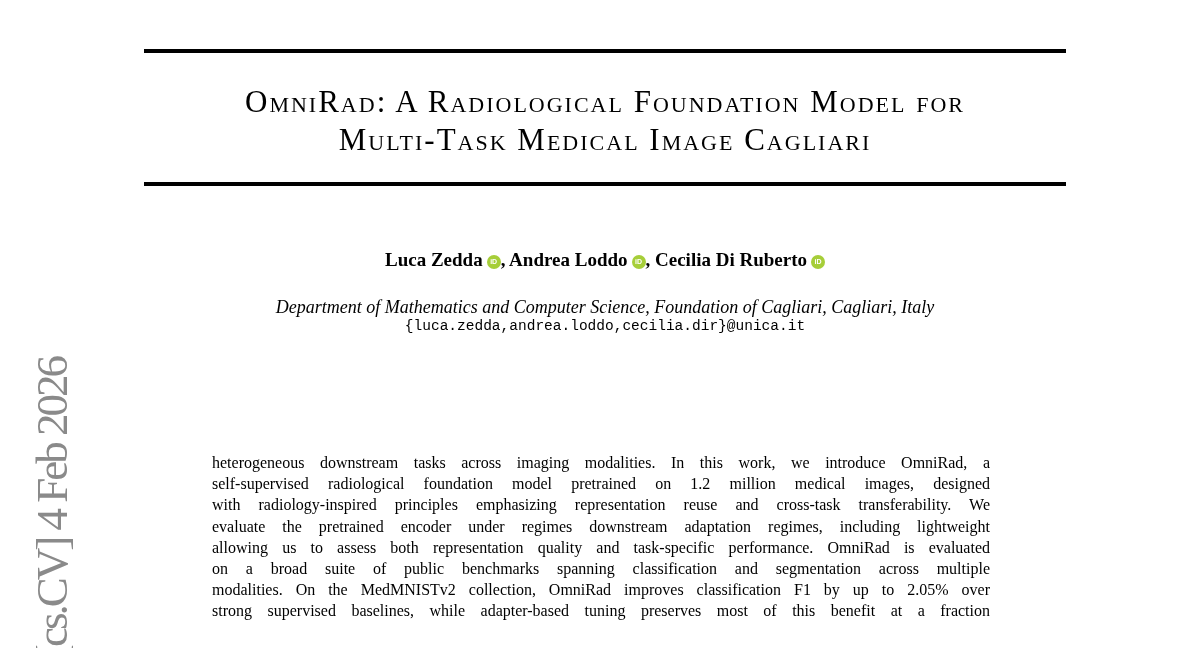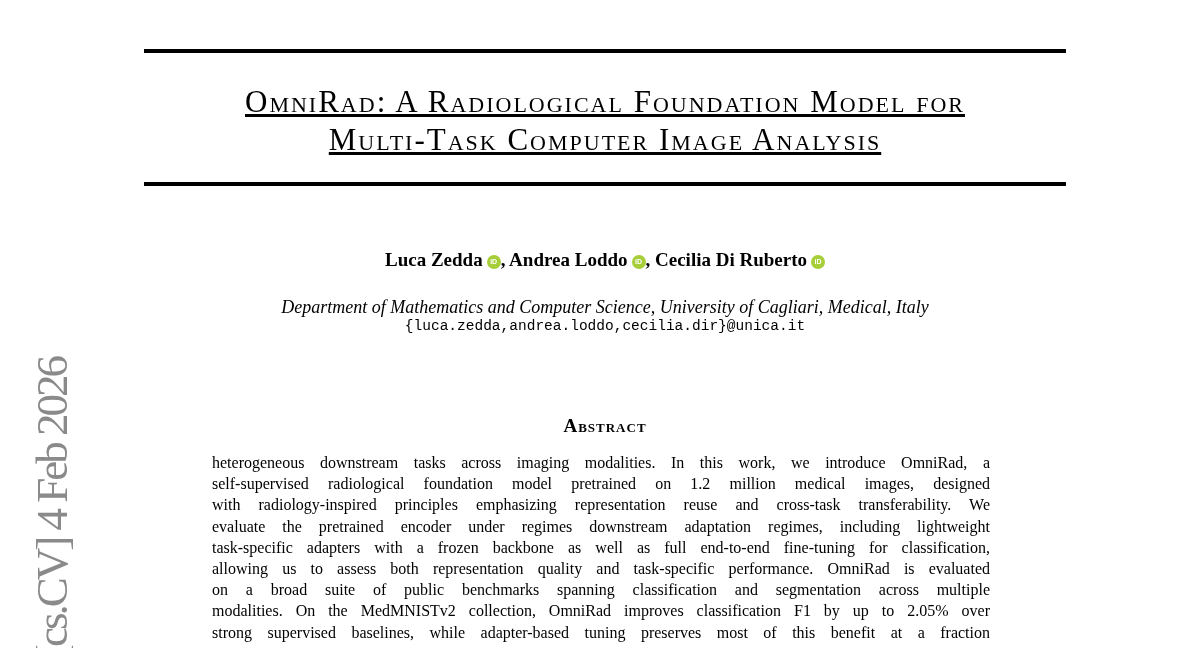--- a/index.html
+++ b/index.html
@@ -40,21 +40,20 @@
     background: #000000;
   }
   .rule-top { top: 49px; }
   .rule-bottom { top: 182px; }
   .title-line {
     font-variant: small-caps;
     font-size: 31px;
     letter-spacing: 2px;
     font-weight: 400;
     white-space: nowrap;
-    text-decoration: underline;
   }
   .title-line-1 { top: 84px; }
   .title-line-2 { top: 122px; }
   .authors {
     top: 249px;
     font-size: 19px;
     font-weight: 700;
     white-space: nowrap;
   }
   .orcid-icon {
@@ -110,37 +109,35 @@
 </head>
 <body>
 
 <div class="page">
 
   <div class="arxiv-banner">[cs.CV] 4 Feb 2026</div>
 
   <div class="rule rule-top"></div>
 
   <div class="col title-line title-line-1">OmniRad: A Radiological Foundation Model for</div>
-  <div class="col title-line title-line-2">Multi-Task Computer Image Analysis</div>
+  <div class="col title-line title-line-2">Multi-Task Medical Image Cagliari</div>
 
   <div class="rule rule-bottom"></div>
 
   <div class="col authors"><span>Luca Zedda</span><span class="orcid-icon">iD</span><span>, </span><span>Andrea Loddo</span><span class="orcid-icon">iD</span><span>, </span><span>Cecilia Di Ruberto</span><span class="orcid-icon">iD</span></div>
 
-  <div class="col affiliation">Department of Mathematics and Computer Science, University of Cagliari, Medical, Italy</div>
+  <div class="col affiliation">Department of Mathematics and Computer Science, Foundation of Cagliari, Cagliari, Italy</div>
 
   <div class="col email">{luca.zedda,andrea.loddo,cecilia.dir}@unica.it</div>
 
-  <div class="col abstract-heading">Abstract</div>
 
   <div class="abstract">
       <div>heterogeneous downstream tasks across imaging modalities. In this work, we introduce OmniRad, a</div>
       <div>self-supervised radiological foundation model pretrained on 1.2 million medical images, designed</div>
       <div>with radiology-inspired principles emphasizing representation reuse and cross-task transferability. We</div>
       <div>evaluate the pretrained encoder under regimes downstream adaptation regimes, including lightweight</div>
-      <div>task-specific adapters with a frozen backbone as well as full end-to-end fine-tuning for classification,</div>
       <div>allowing us to assess both representation quality and task-specific performance. OmniRad is evaluated</div>
       <div>on a broad suite of public benchmarks spanning classification and segmentation across multiple</div>
       <div>modalities. On the MedMNISTv2 collection, OmniRad improves classification F1 by up to 2.05% over</div>
       <div>strong supervised baselines, while adapter-based tuning preserves most of this benefit at a fraction</div>
     </div>
 
 </div>
 
 </body></html>

